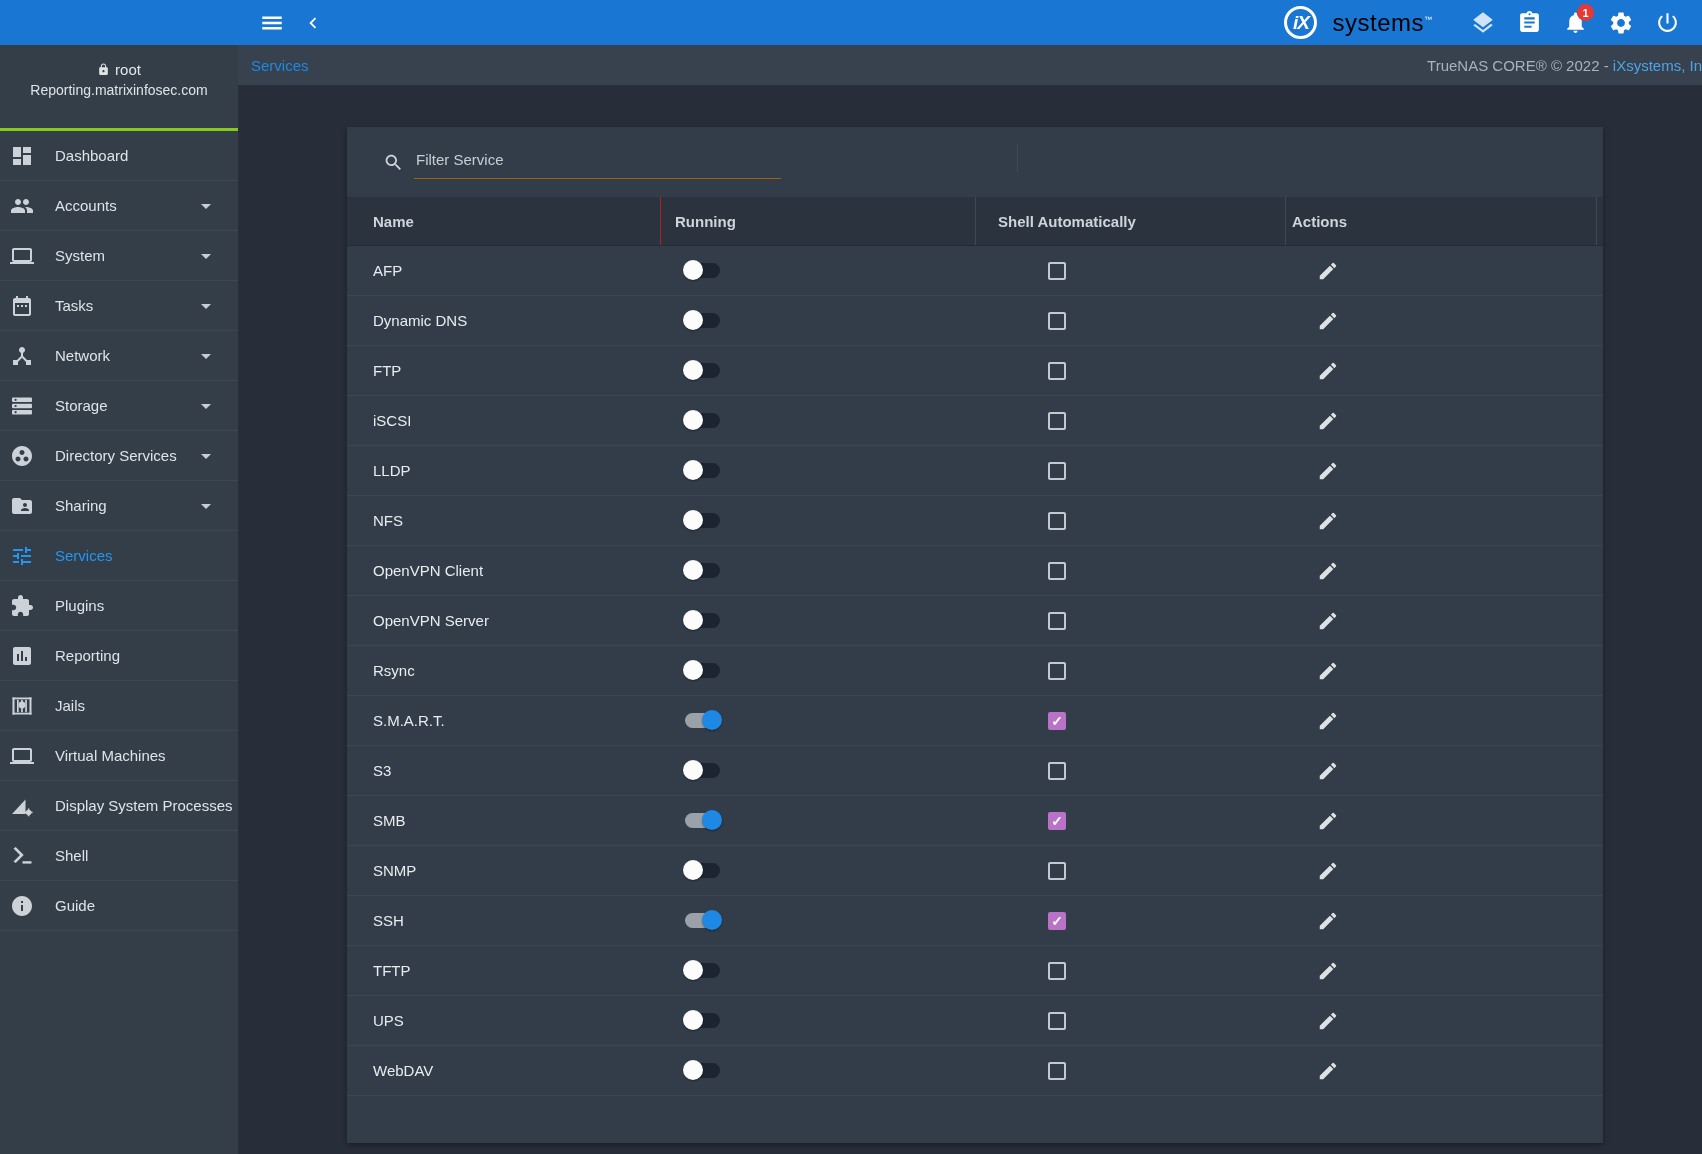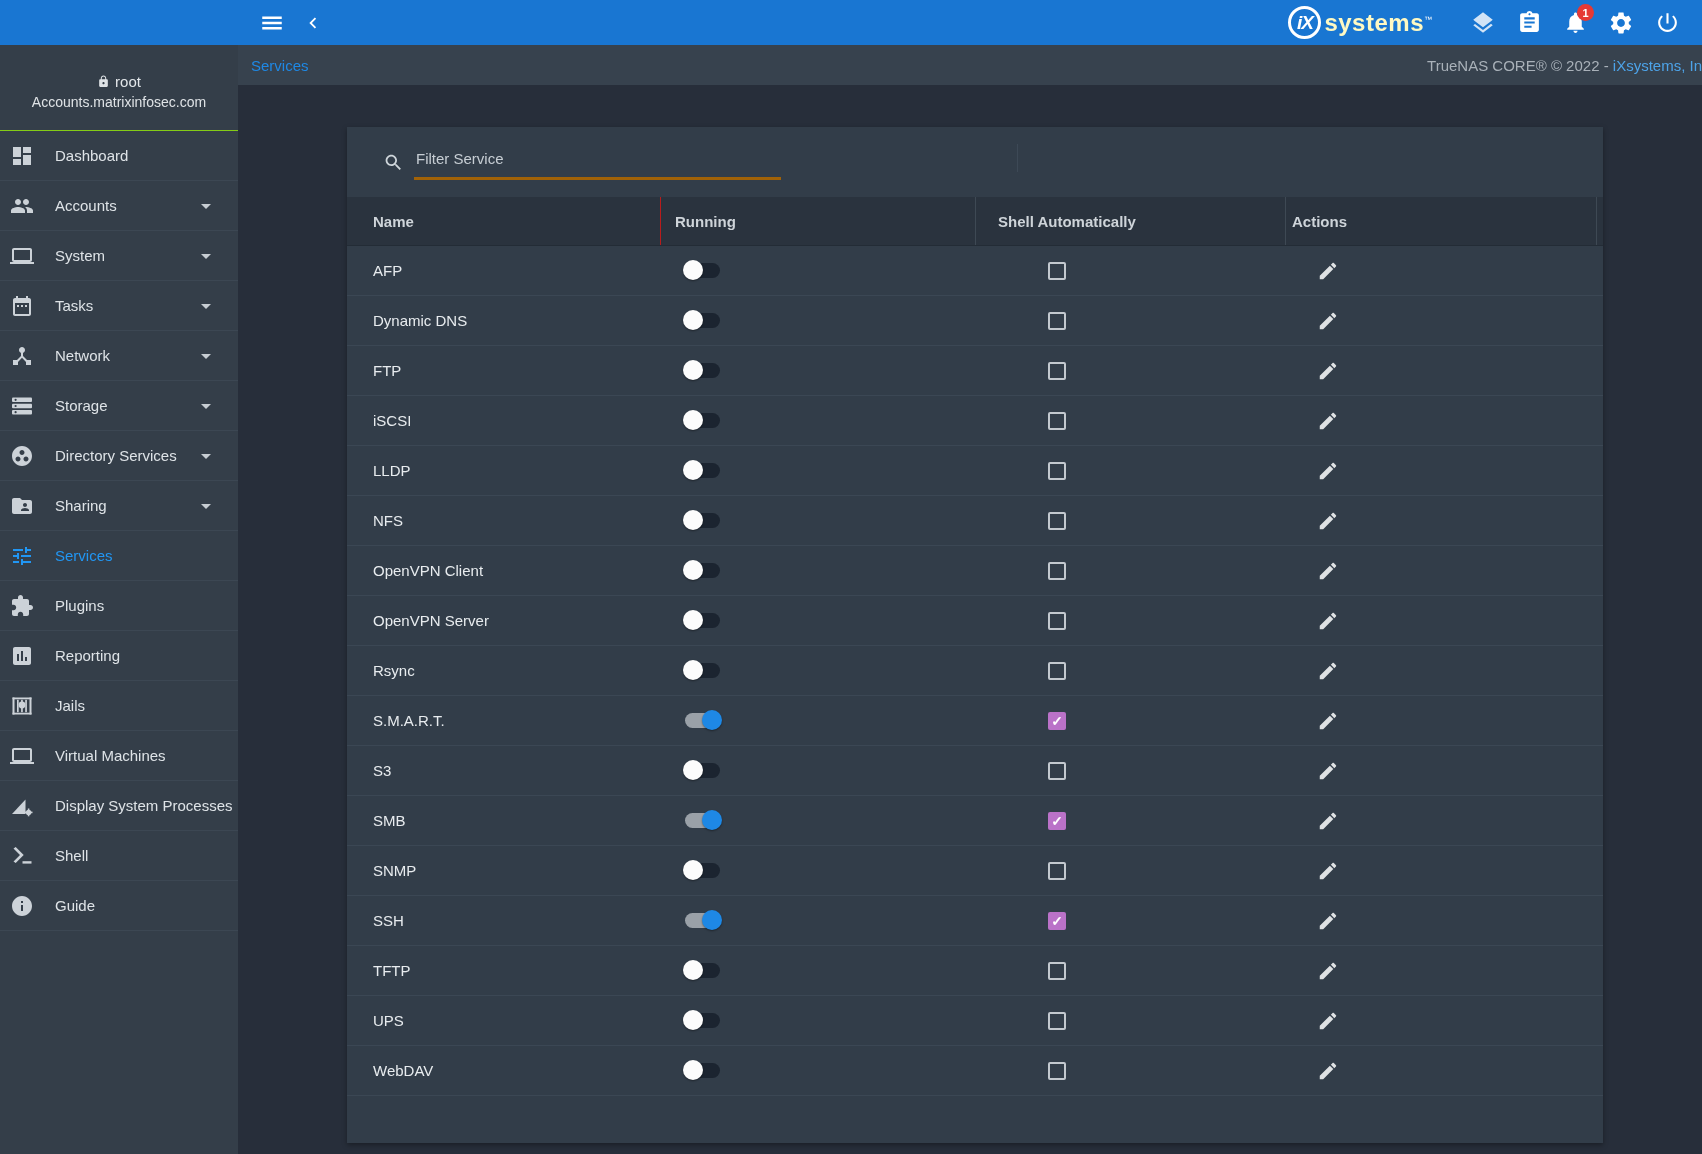--- a/index.html
+++ b/index.html
@@ -24,21 +24,21 @@
     position:absolute; right:12px; top:0; height:45px;
     display:flex; align-items:center;
   }
   .logo { display:flex; align-items:center; margin-right:28px; }
   .logo-mark {
     width:33px; height:33px; border:3px solid #fff; border-radius:50%;
     display:flex; align-items:center; justify-content:center;
     font-style:italic; font-weight:bold; font-size:19px; color:#fff;
     letter-spacing:-1px;
   }
-  .logo-text { font-size:24px; font-weight:700; color:#fef9c3; margin-left:3px; letter-spacing:.5px; }
+  .logo-text { font-size:24px; font-weight:400; color:#000000; margin-left:15px; letter-spacing:.5px; }
   .logo-tm { font-size:8px; color:#fff; align-self:flex-start; margin-top:9px; }
   .top-icons { display:flex; align-items:center; }
   .top-icons .icon-btn { width:46px; height:45px; position:relative; }
   .badge {
     position:absolute; top:4px; right:4px; min-width:17px; height:17px;
     background:#e53935; border-radius:50%; color:#fff; font-size:11px;
     font-weight:bold; display:flex; align-items:center; justify-content:center;
     padding:0 3px;
   }
 
@@ -51,22 +51,22 @@
   .breadcrumb-current { color:#1e88e5; font-size:15px; margin-left:13px; cursor:pointer; }
   .copyright { margin-left:auto; white-space:nowrap; font-size:15px; color:#a9b1b9; }
   .copyright a { color:#4da3e8; text-decoration:none; cursor:pointer; }
 
   
   .sidebar {
     position:absolute; top:45px; left:0; width:238px; bottom:0;
     background:#343e49; z-index:6;
   }
   .user-block {
-    height:86px; text-align:center; border-bottom:1px solid #84cc16;
-    padding-top:28px; color:#e3e7ea;
+    height:86px; text-align:center; border-bottom:3px solid #84cc16;
+    padding-top:16px; color:#e3e7ea;
   }
   .user-line { display:flex; align-items:center; justify-content:center; font-size:15px; }
   .user-line svg { margin-right:5px; }
   .host-line { font-size:14px; margin-top:4px; color:#dfe3e6; }
   .nav-item {
     height:50px; display:flex; align-items:center;
     border-bottom:1px solid #3c4753; cursor:pointer; position:relative;
     color:#dee3e7;
   }
   .nav-icon { width:24px; margin-left:10px; display:flex; justify-content:center; }
@@ -82,21 +82,21 @@
   .card {
     position:absolute; left:109px; top:42px; width:1256px; height:1016px;
     background:#323d49; box-shadow:0 2px 5px rgba(0,0,0,.35);
   }
 
   
   .filter-row { height:70px; position:relative; display:flex; align-items:center; }
   .search-icon { margin-left:36px; }
   .filter-input {
     margin-left:10px; width:367px; background:transparent; border:none; outline:none;
-    border-bottom:3px solid #a16207; color:#e6eaed; font-size:15px;
+    border-bottom:1px solid #a16207; color:#e6eaed; font-size:15px;
     font-family:"Liberation Sans", sans-serif; padding:6px 2px 10px 2px;
   }
   .filter-input::placeholder { color:#c7ced4; opacity:1; }
   .filter-divider { position:absolute; left:670px; top:17px; width:1px; height:28px; background:#3d4956; }
 
   
   .thead {
     height:49px; background:#2a333e; display:flex; align-items:flex-start;
     border-bottom:1px solid #232c36;
   }
@@ -195,21 +195,21 @@
 <div class="sidebar">
   <div class="user-block">
     <div class="user-line">
       <span>
         <svg width="13" height="13" viewBox="0 0 24 24" fill="#dfe3e6">
             <path d="M18 8h-1V6c0-2.76-2.24-5-5-5S7 3.24 7 6v2H6c-1.1 0-2 .9-2 2v10c0 1.1.9 2 2 2h12c1.1 0 2-.9 2-2V10c0-1.1-.9-2-2-2zm-6 9c-1.1 0-2-.9-2-2s.9-2 2-2 2 .9 2 2-.9 2-2 2zm3.1-9H8.9V6c0-1.71 1.39-3.1 3.1-3.1 1.71 0 3.1 1.39 3.1 3.1v2z"></path>
           </svg>
       </span>
       <span>root</span>
     </div>
-    <div class="host-line">Accounts.matrixinfosec.com</div>
+    <div class="host-line">Reporting.matrixinfosec.com</div>
   </div>
   <div id="nav-list">
       <div class="nav-item">
         <span class="nav-icon">
           <svg width="24" height="24" viewBox="0 0 24 24" fill="#ccd2d8">
             <path d="M3 13h8V3H3v10zm0 8h8v-6H3v6zm10 0h8V11h-8v10zm0-18v6h8V3h-8z"></path>
           </svg>
         </span>
         <span class="nav-label">Dashboard</span>
       </div>

